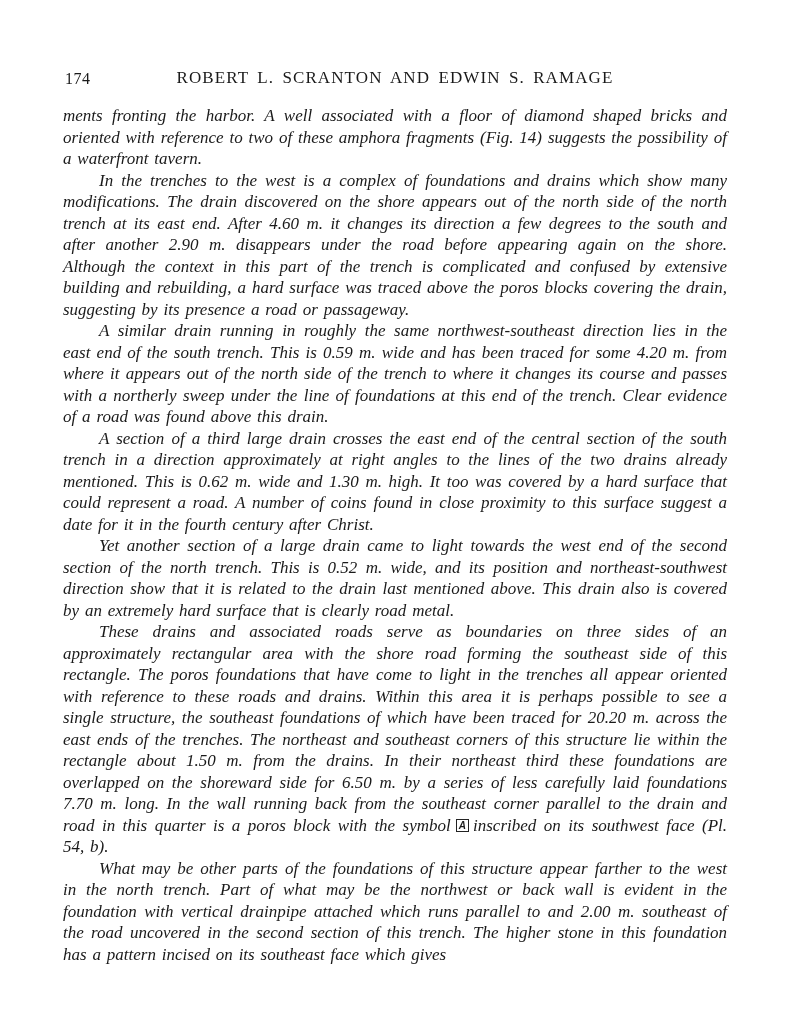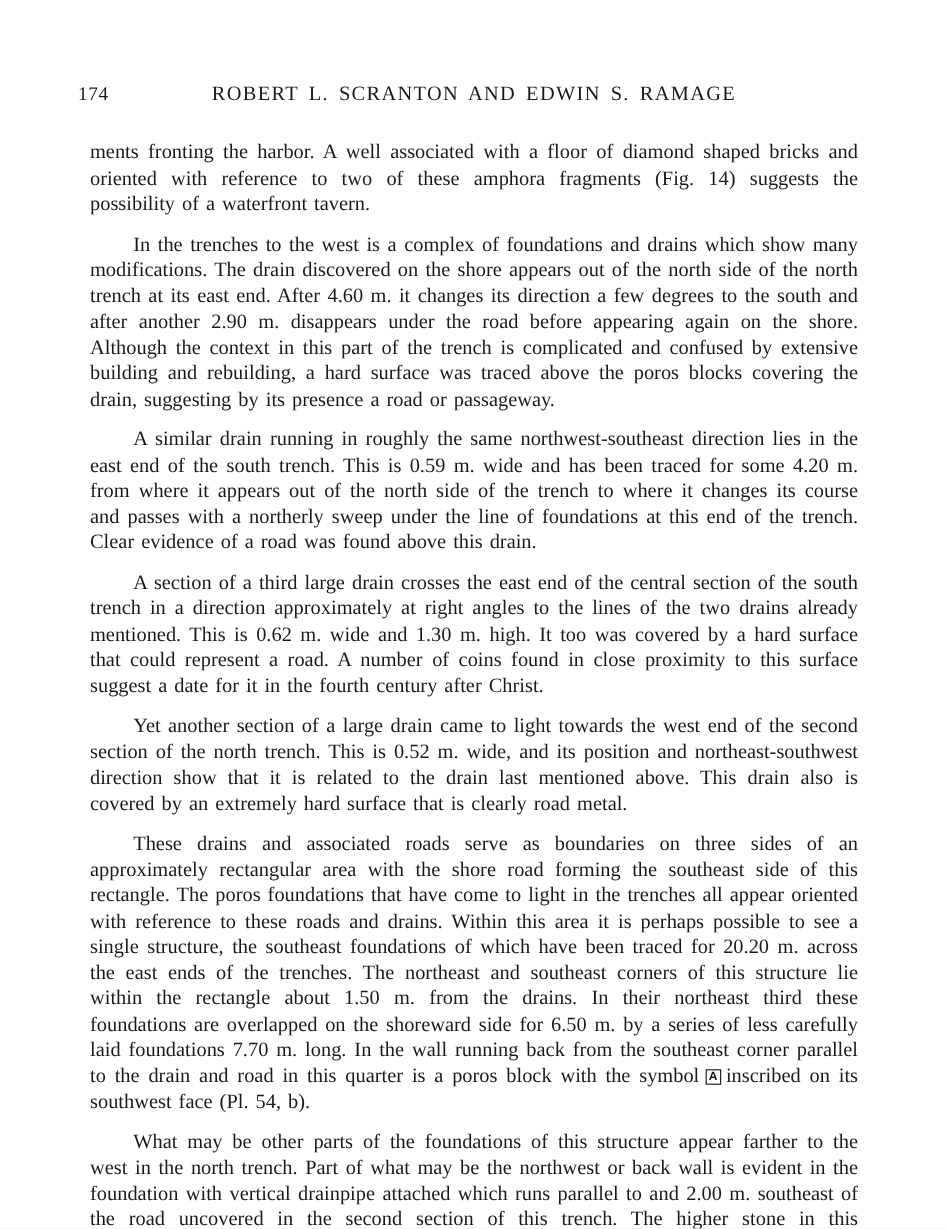--- a/index.html
+++ b/index.html
@@ -15,21 +15,21 @@
     background: #ffffff;
     box-sizing: border-box;
     padding: 68px 63px 0 63px;
     font-family: "Liberation Serif", serif;
     color: #1a1a1a;
     overflow: hidden;
   }
   .page-header {
     position: relative;
     height: 22px;
-    margin-bottom: 26px;
+    margin-bottom: 15px;
   }
   .page-number {
     position: absolute;
     left: 2px;
     top: 2px;
     font-size: 16px;
     letter-spacing: 0.5px;
   }
   .running-title {
     display: block;
@@ -39,23 +39,24 @@
     word-spacing: 3px;
     white-space: nowrap;
   }
   .body-text {
     font-size: 17px;
     line-height: 21.5px;
     text-align: justify;
     word-spacing: 1.6px;
   }
   .body-text p {
-    margin: 12px;
+    margin: 0;
     padding: 0;
     text-indent: 36px;
+    font-style: italic;
   }
   .body-text p.no-indent {
     text-indent: 0;
   }
   .symbol-box {
     display: inline-block;
     border: 1.5px solid #222222;
     font-family: "Liberation Sans", sans-serif;
     font-weight: bold;
     font-size: 10px;

